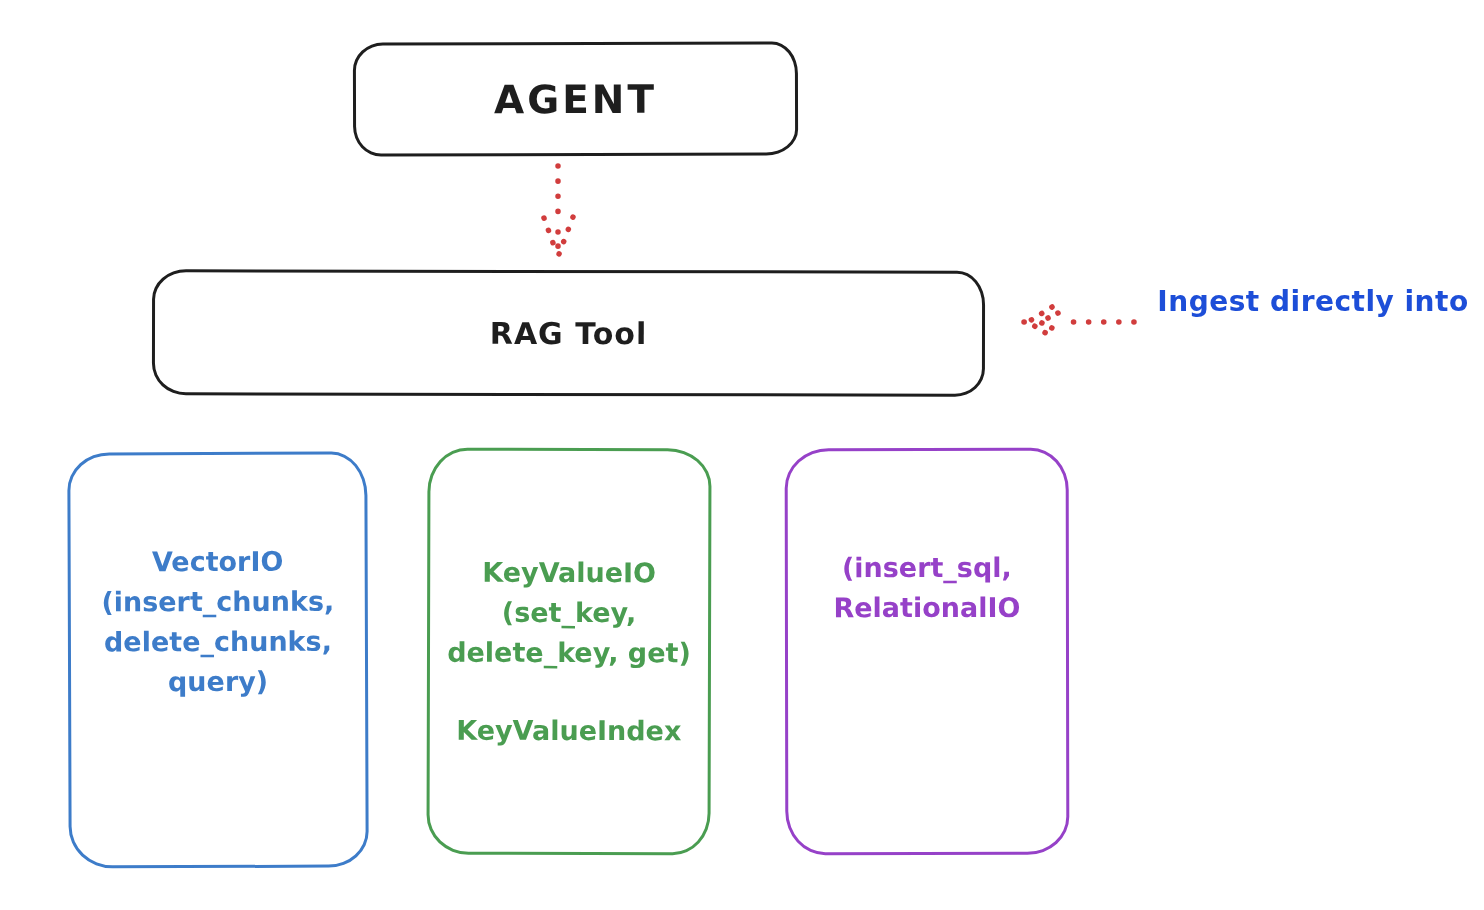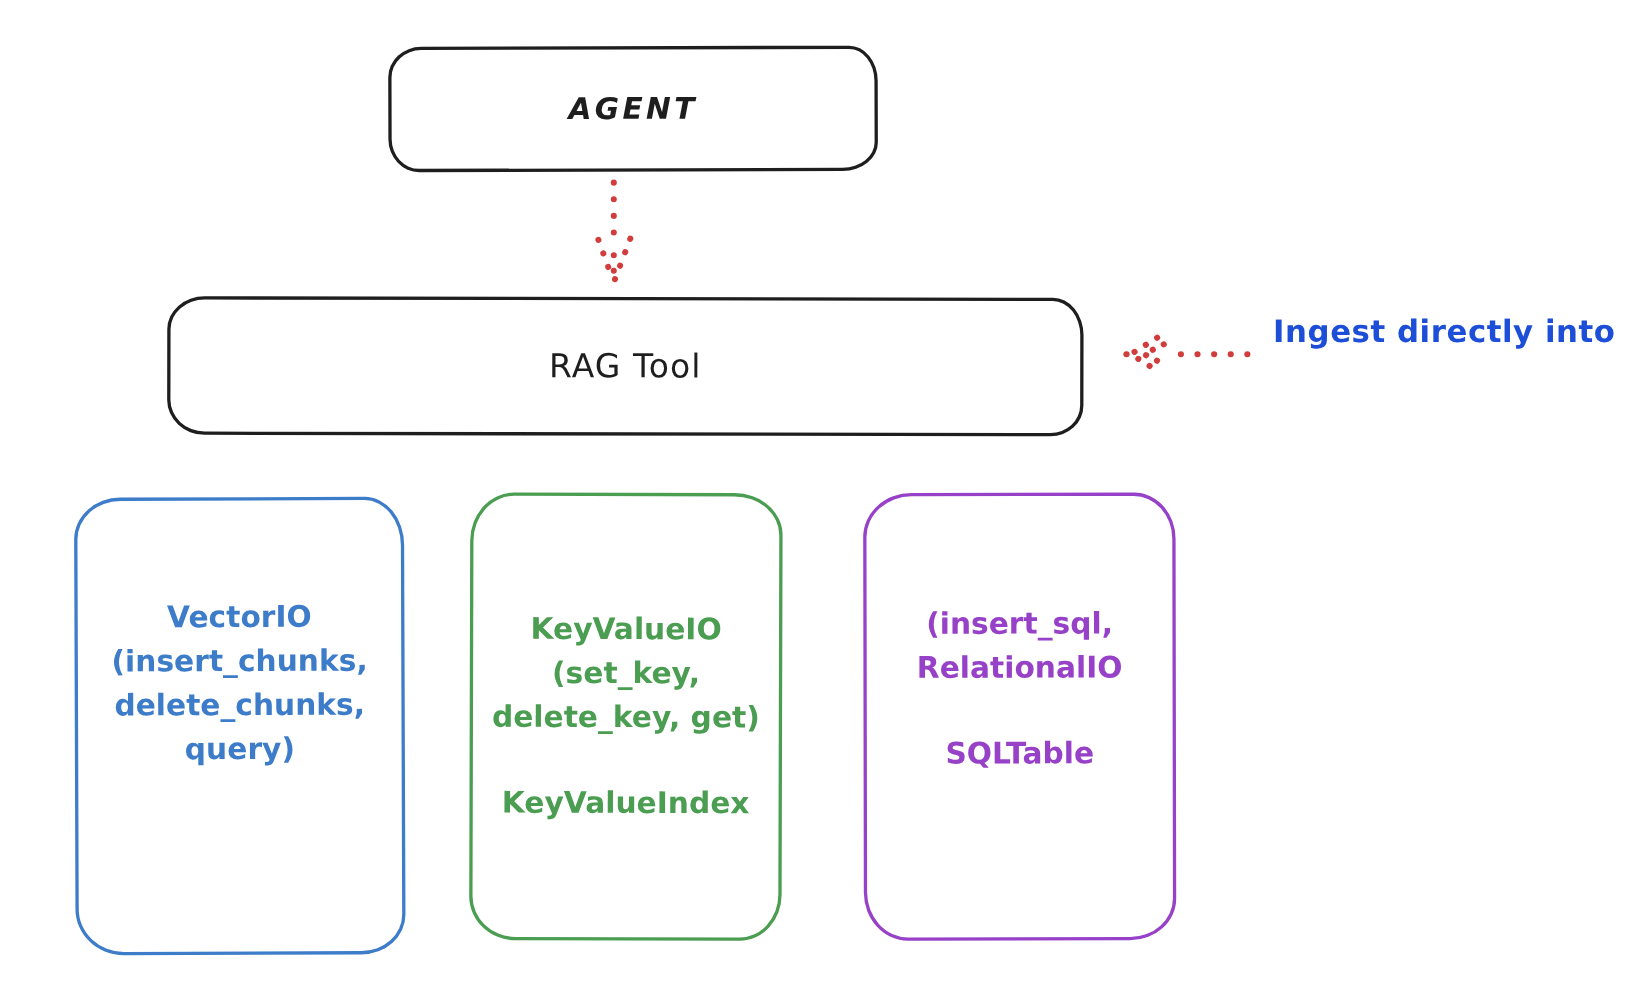--- a/index.html
+++ b/index.html
@@ -26,33 +26,32 @@
   .black-box {
     border: 3.5px solid #1e1e1e;
     color: #1e1e1e;
   }
   .agent-box {
     left: 353px; top: 42px; width: 445px; height: 114px;
     border-radius: 30px 26px 32px 28px / 28px 32px 26px 30px;
     transform: rotate(-0.15deg);
   }
   .agent-label {
-    font-size: 27px;
+    font-size: 39px;
     font-weight: bold;
     letter-spacing: 3px;
-    font-style: italic;
   }
   .rag-box {
     left: 152px; top: 270px; width: 833px; height: 126px;
     border-radius: 34px 28px 30px 34px / 30px 34px 28px 32px;
     transform: rotate(0.1deg);
   }
   .rag-label {
     font-size: 30px;
-    font-weight: normal;
+    font-weight: bold;
     letter-spacing: 1px;
   }
   .io-box {
     position: absolute;
     box-sizing: border-box;
     background: #ffffff;
     display: flex;
     flex-direction: column;
     align-items: center;
     text-align: center;
@@ -142,16 +141,15 @@
     <div>(set_key,</div>
     <div>delete_key, get)</div>
     <div class="io-gap"></div>
     <div>KeyValueIndex</div>
   </div>
 
   <div class="io-box io-relational">
     <div>(insert_sql,</div>
     <div>RelationalIO</div>
     <div class="io-gap"></div>
-    <div>SQLTable</div>
   </div>
 
 </div>
 
 </body></html>

